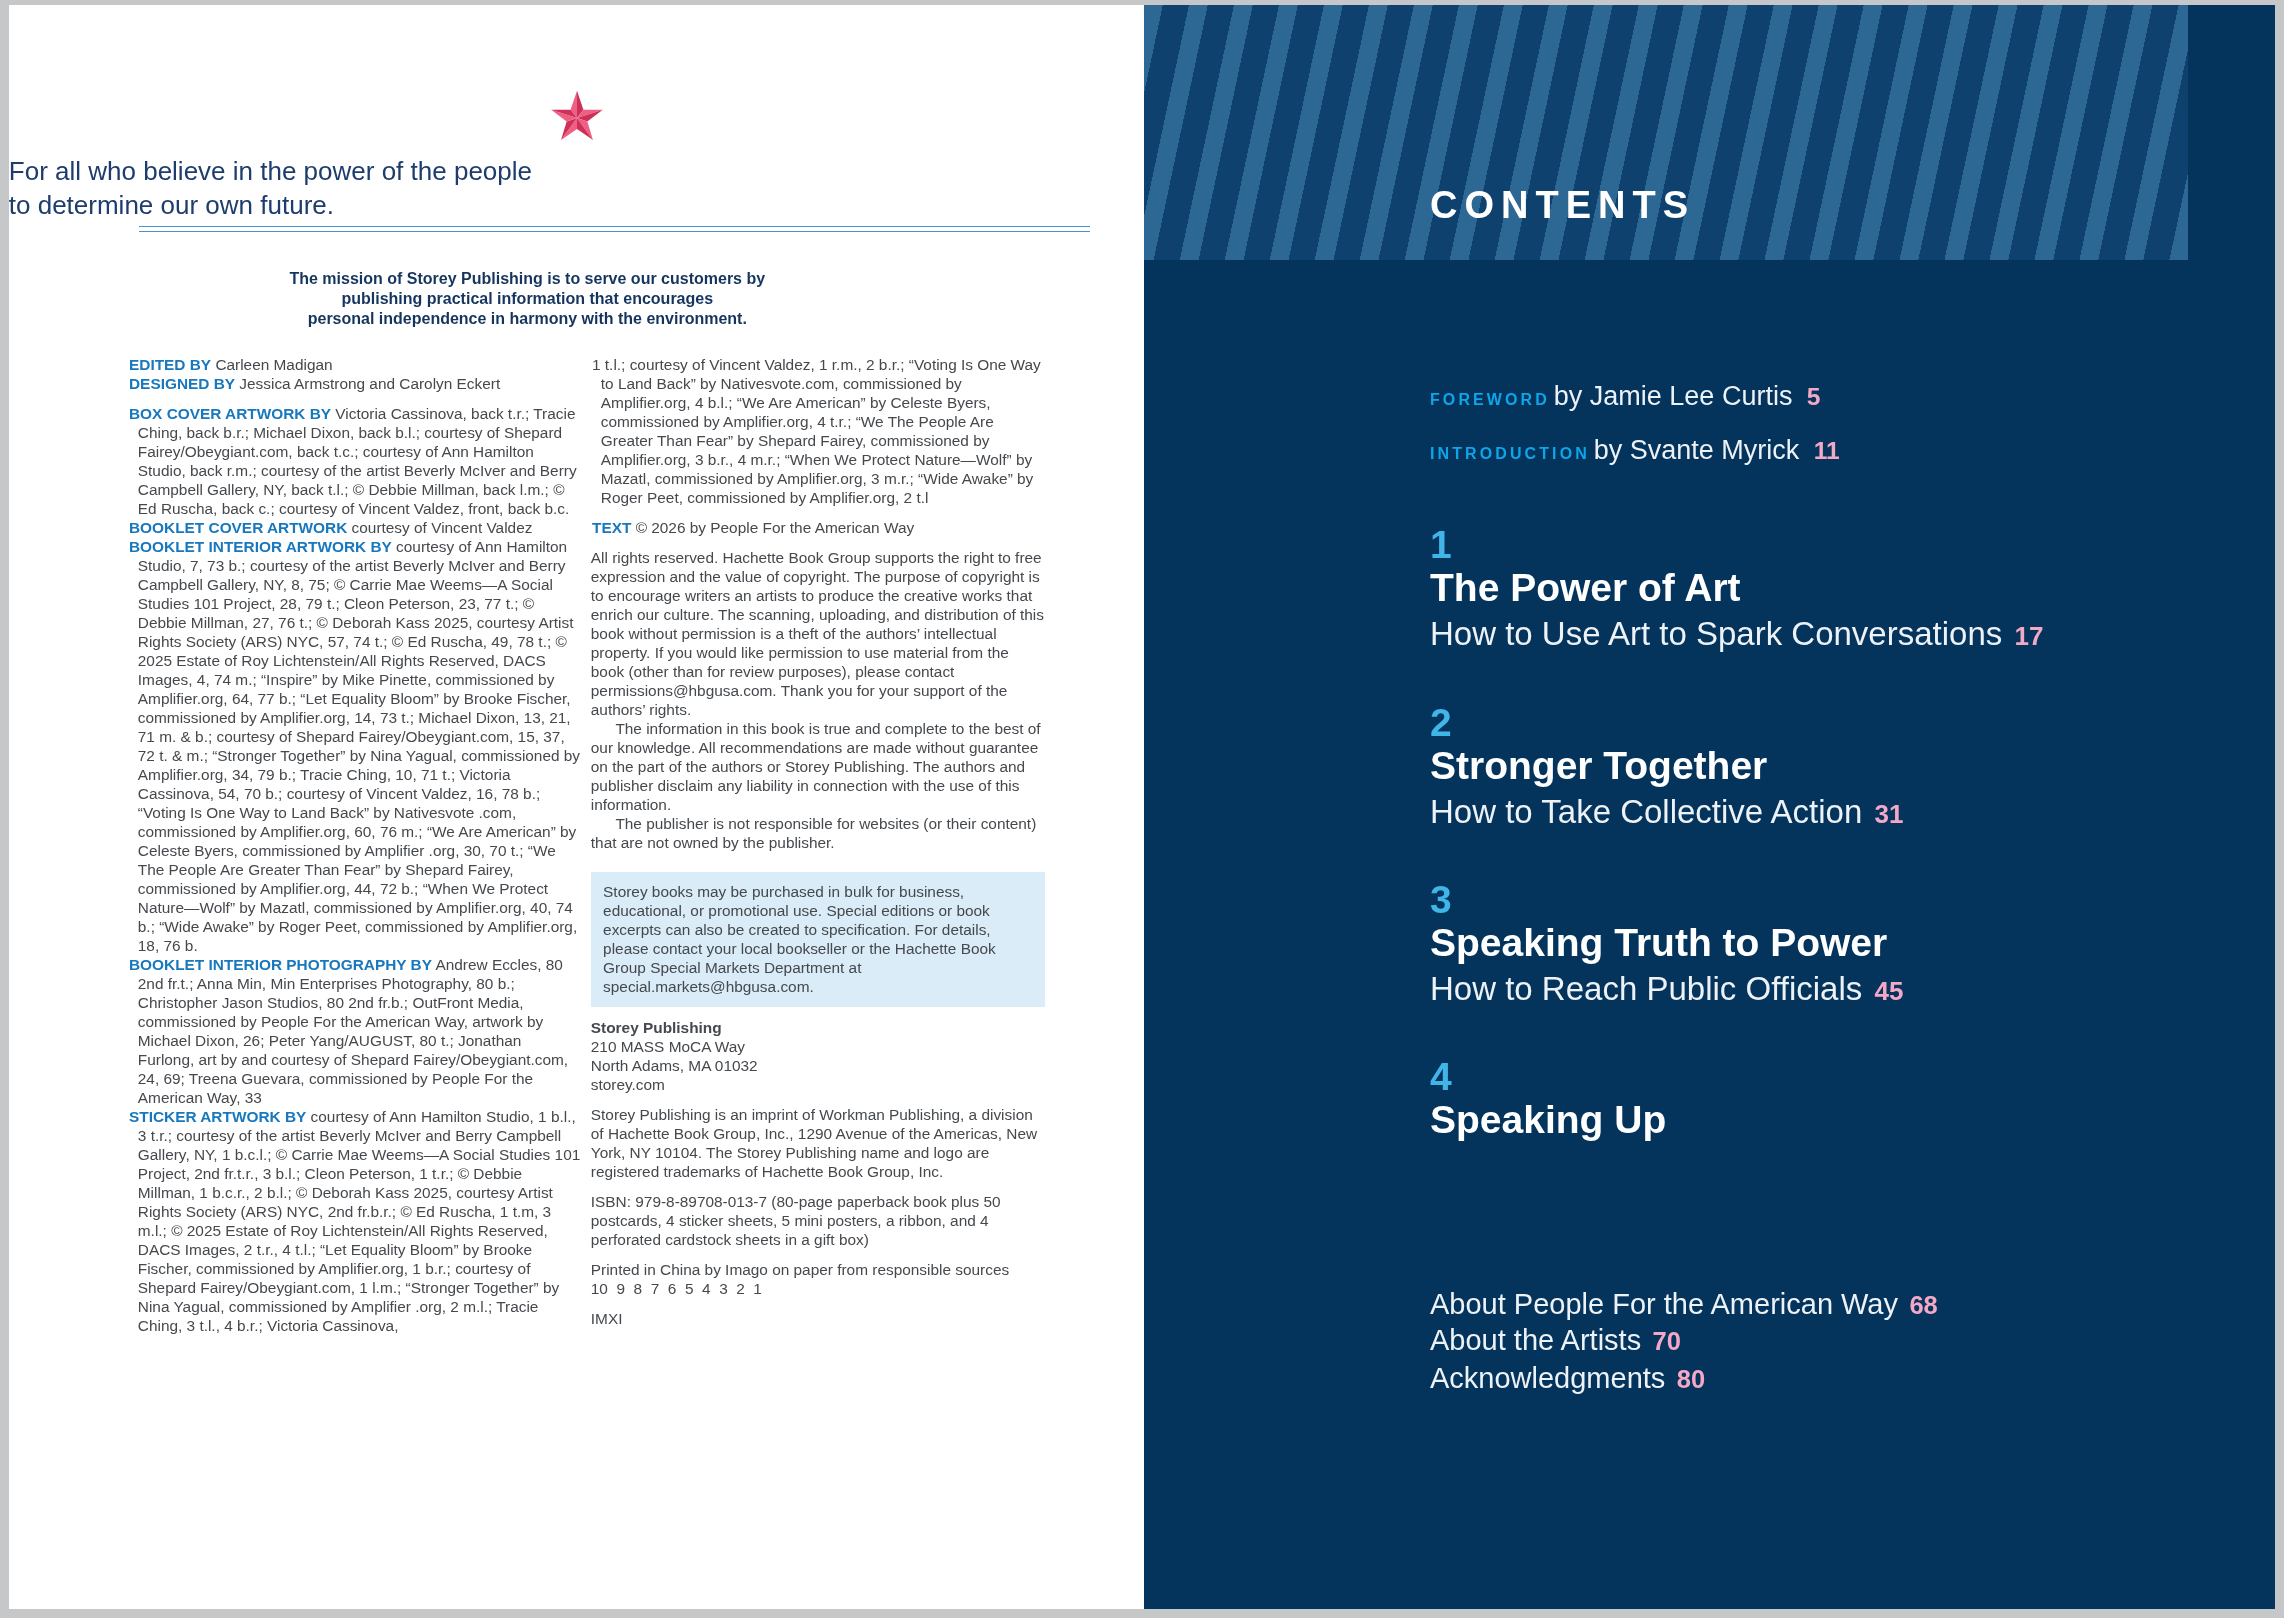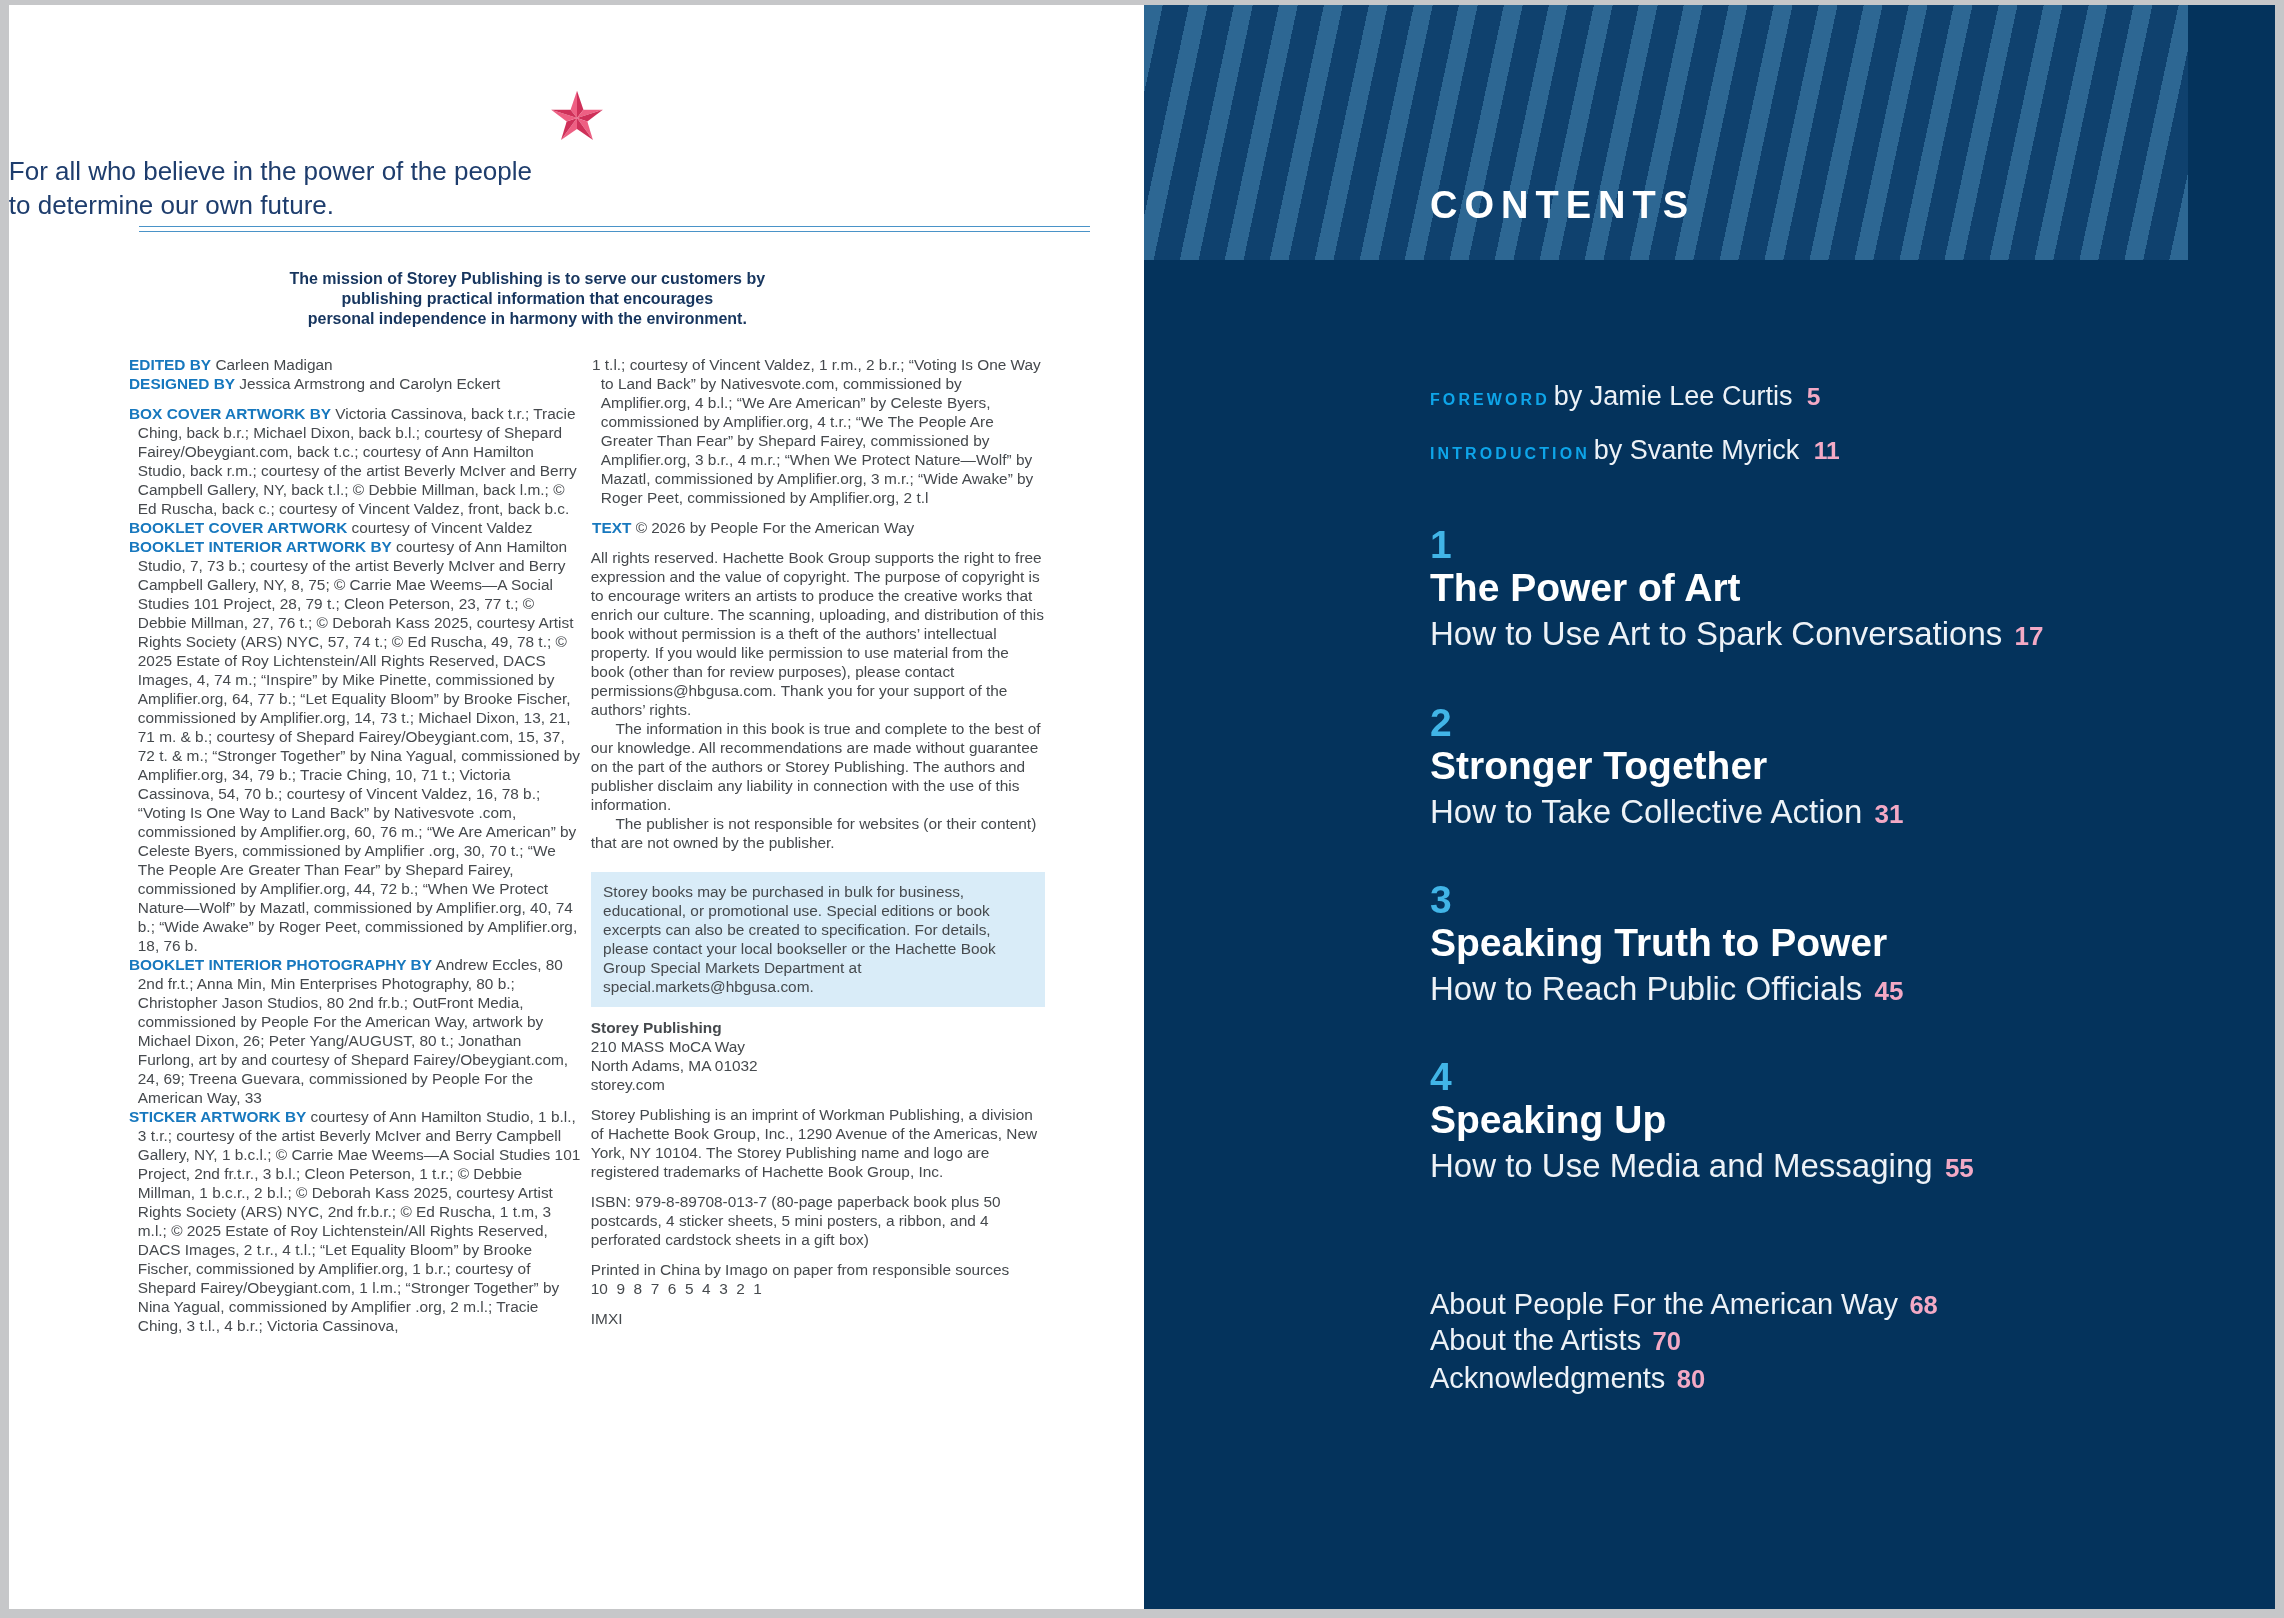--- a/index.html
+++ b/index.html
@@ -138,21 +138,20 @@
     <div class="ch-sub"><span>How to Take Collective Action</span><span class="pnum">31</span></div>
   </div>
   <div class="toc-item" style="top:875px;">
     <div class="ch-num">3</div>
     <div class="ch-title">Speaking Truth to Power</div>
     <div class="ch-sub"><span>How to Reach Public Officials</span><span class="pnum">45</span></div>
   </div>
   <div class="toc-item" style="top:1052px;">
     <div class="ch-num">4</div>
     <div class="ch-title">Speaking Up</div>
-    <div class="ch-sub"><span>How to Use Media and Messaging</span><span class="pnum">55</span></div>
   </div>
 
   <div class="toc-item bm" style="top:1283px;">
     <span>About People For the American Way</span><span class="pnum">68</span>
   </div>
   <div class="toc-item bm" style="top:1319px;">
     <span>About the Artists</span><span class="pnum">70</span>
   </div>
   <div class="toc-item bm" style="top:1357px;">
     <span>Acknowledgments</span><span class="pnum">80</span>

